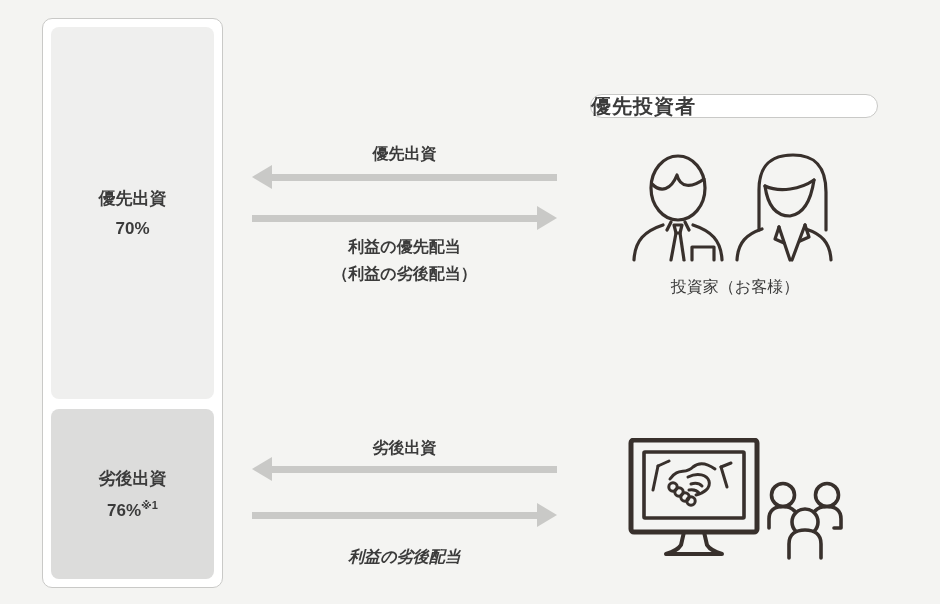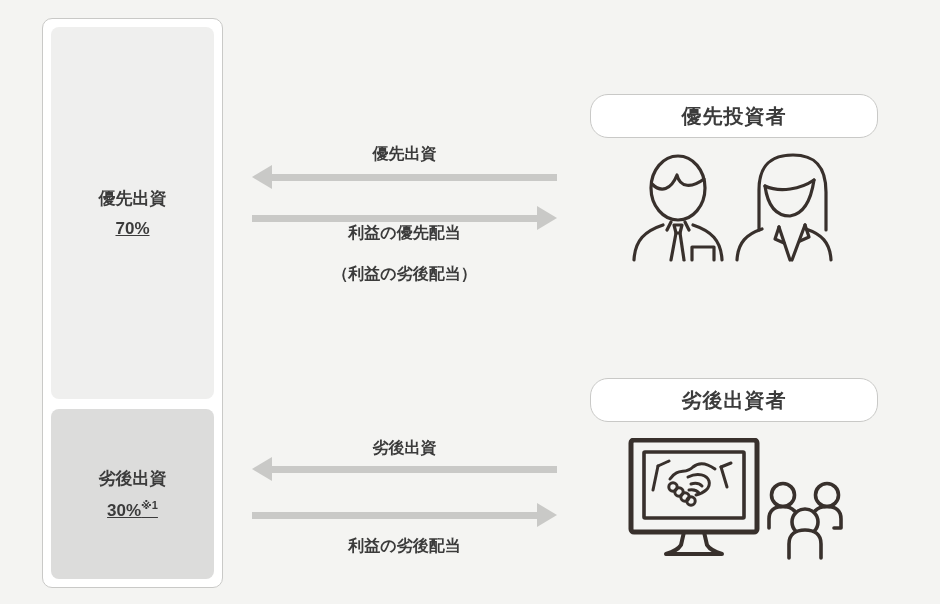--- a/index.html
+++ b/index.html
@@ -15,39 +15,39 @@
   
   .structure-box{
     position:absolute;left:42px;top:18px;width:181px;height:570px;
     background:#fff;border:1px solid var(--box-border);border-radius:10px;
     padding:8px;display:flex;flex-direction:column;gap:10px;
   }
   .tier{border-radius:8px;display:flex;flex-direction:column;align-items:center;justify-content:center;gap:9px;}
   .tier.senior{flex:0 0 372px;background:var(--senior-fill);}
   .tier.subordinated{flex:1;background:var(--subordinated-fill);}
   .tier .tier-label{font-size:17px;font-weight:700;}
-  .tier .tier-value{font-size:17px;font-weight:700;text-decoration:underline;}
+  .tier .tier-value{font-size:17px;font-weight:700;}
   .tier .tier-note{font-size:11px;font-weight:700;vertical-align:super;}
 
   
   .arrow{position:absolute;left:252px;width:305px;height:24px;display:flex;align-items:center;}
   .arrow .shaft{flex:1;height:7px;background:var(--arrow);}
   .tri{width:0;height:0;border-top:12px solid transparent;border-bottom:12px solid transparent;}
   .tri.w{border-right:20px solid var(--arrow);}
   .tri.e{border-left:20px solid var(--arrow);}
   .a1{top:165px;} .a2{top:206px;} .a3{top:457px;} .a4{top:503px;}
 
   .flow-label{position:absolute;left:252px;width:305px;text-align:center;
     font-size:16px;font-weight:700;line-height:22px;color:var(--text);}
-  .fl1{top:143px;} .fl2{top:222px;} .fl2b{top:263px;} .fl3{top:437px;} .fl4{top:535px;}
+  .fl1{top:143px;} .fl2{top:236px;} .fl2b{top:263px;} .fl3{top:437px;} .fl4{top:546px;font-style:italic;}
 
   
-  .pill{position:absolute;left:590px;width:288px;height:44px;border-radius:18px;
+  .pill{position:absolute;left:590px;width:288px;height:24px;border-radius:18px;
     background:var(--pill-bg);border:1px solid var(--box-border);
-    display:flex;align-items:center;justify-content:center;
+    display:flex;align-items:center;
     font-size:20px;font-weight:700;letter-spacing:1px;}
   .pill.senior-party{top:94px;} .pill.sub-party{top:378px;}
 
   .icon-block{position:absolute;}
   .investors{left:625px;top:148px;}
   .operator{left:628px;top:438px;}
 
   .caption{position:absolute;text-align:center;font-size:16px;line-height:22px;color:var(--text);}
   .cap1{left:590px;width:290px;top:276px;}
   .cap2{left:580px;width:310px;top:563px;}
@@ -57,21 +57,21 @@
 
 <div class="canvas">
 
   <div class="structure-box">
     <div class="tier senior">
       <div class="tier-label">優先出資</div>
       <div class="tier-value">70%</div>
     </div>
     <div class="tier subordinated">
       <div class="tier-label">劣後出資</div>
-      <div class="tier-value"><span>30%</span><sup class="tier-note">※1</sup></div>
+      <div class="tier-value"><span>76%</span><sup class="tier-note">※1</sup></div>
     </div>
   </div>
 
   <div class="flow-label fl1">優先出資</div>
   <div class="arrow a1">
     <div class="tri w"></div>
       <div class="shaft"></div>
   </div>
   <div class="arrow a2">
     <div class="shaft"></div>
@@ -114,24 +114,22 @@
         <path d="M140,38 C155,45 176,41 189,32"></path>
         <path d="M112,112 C113,94 122,86 137,81"></path>
         <path d="M206,112 C205,94 196,86 181,81"></path>
         <path d="M154,79 L165,112"></path>
         <path d="M154,79 L150,91 L159,95"></path>
         <path d="M180,77 L167,112"></path>
         <path d="M180,77 L184,89 L175,93"></path>
       </g>
     </svg>
   </div>
+  <div class="caption cap1">投資家（お客様）</div>
 
-  <div class="pill sub-party">
-    <span>劣後出資者</span>
-  </div>
   <div class="icon-block operator">
     <svg width="228" height="122" viewBox="0 0 228 122">
       <g fill="none" stroke="#38302c" stroke-linecap="round" stroke-linejoin="round">
 
         <rect x="3" y="2" width="126" height="92" rx="3" stroke-width="5"></rect>
         <rect x="16" y="14" width="100" height="66" rx="1" stroke-width="3.6"></rect>
 
         <g stroke-width="3">
           <path d="M30,28 L41,23"></path>
             <path d="M30,28 L25,52"></path>

